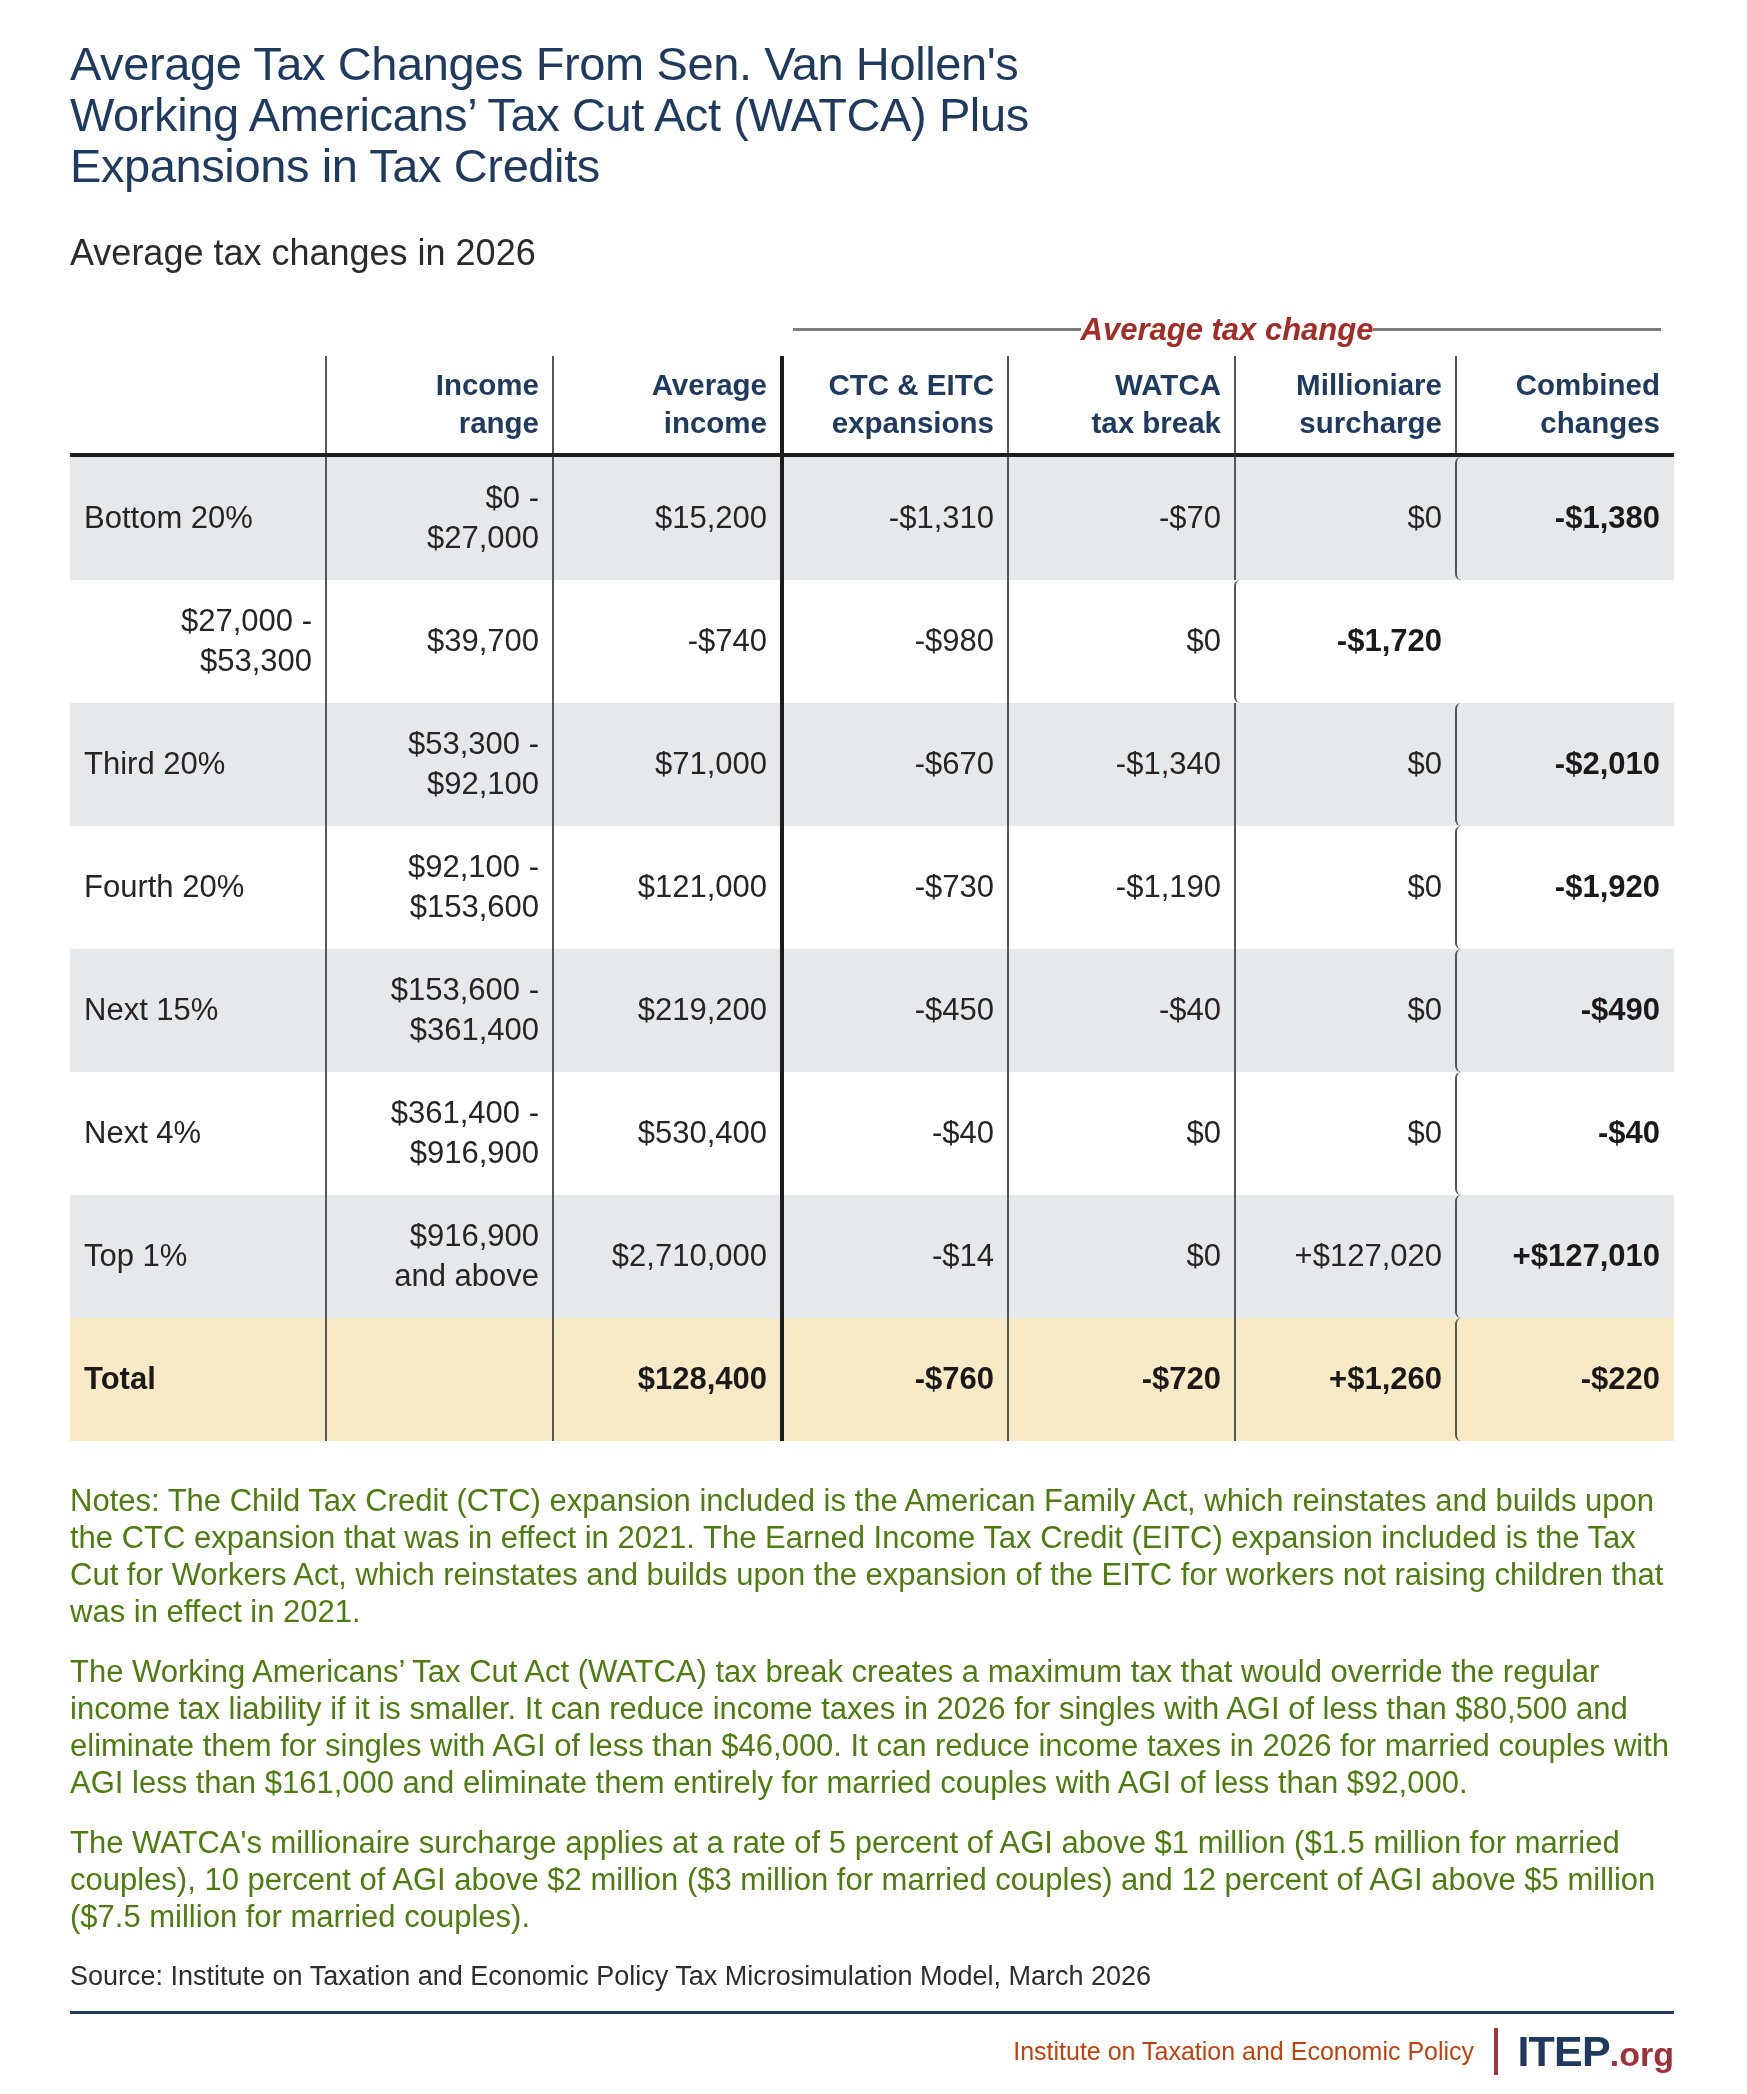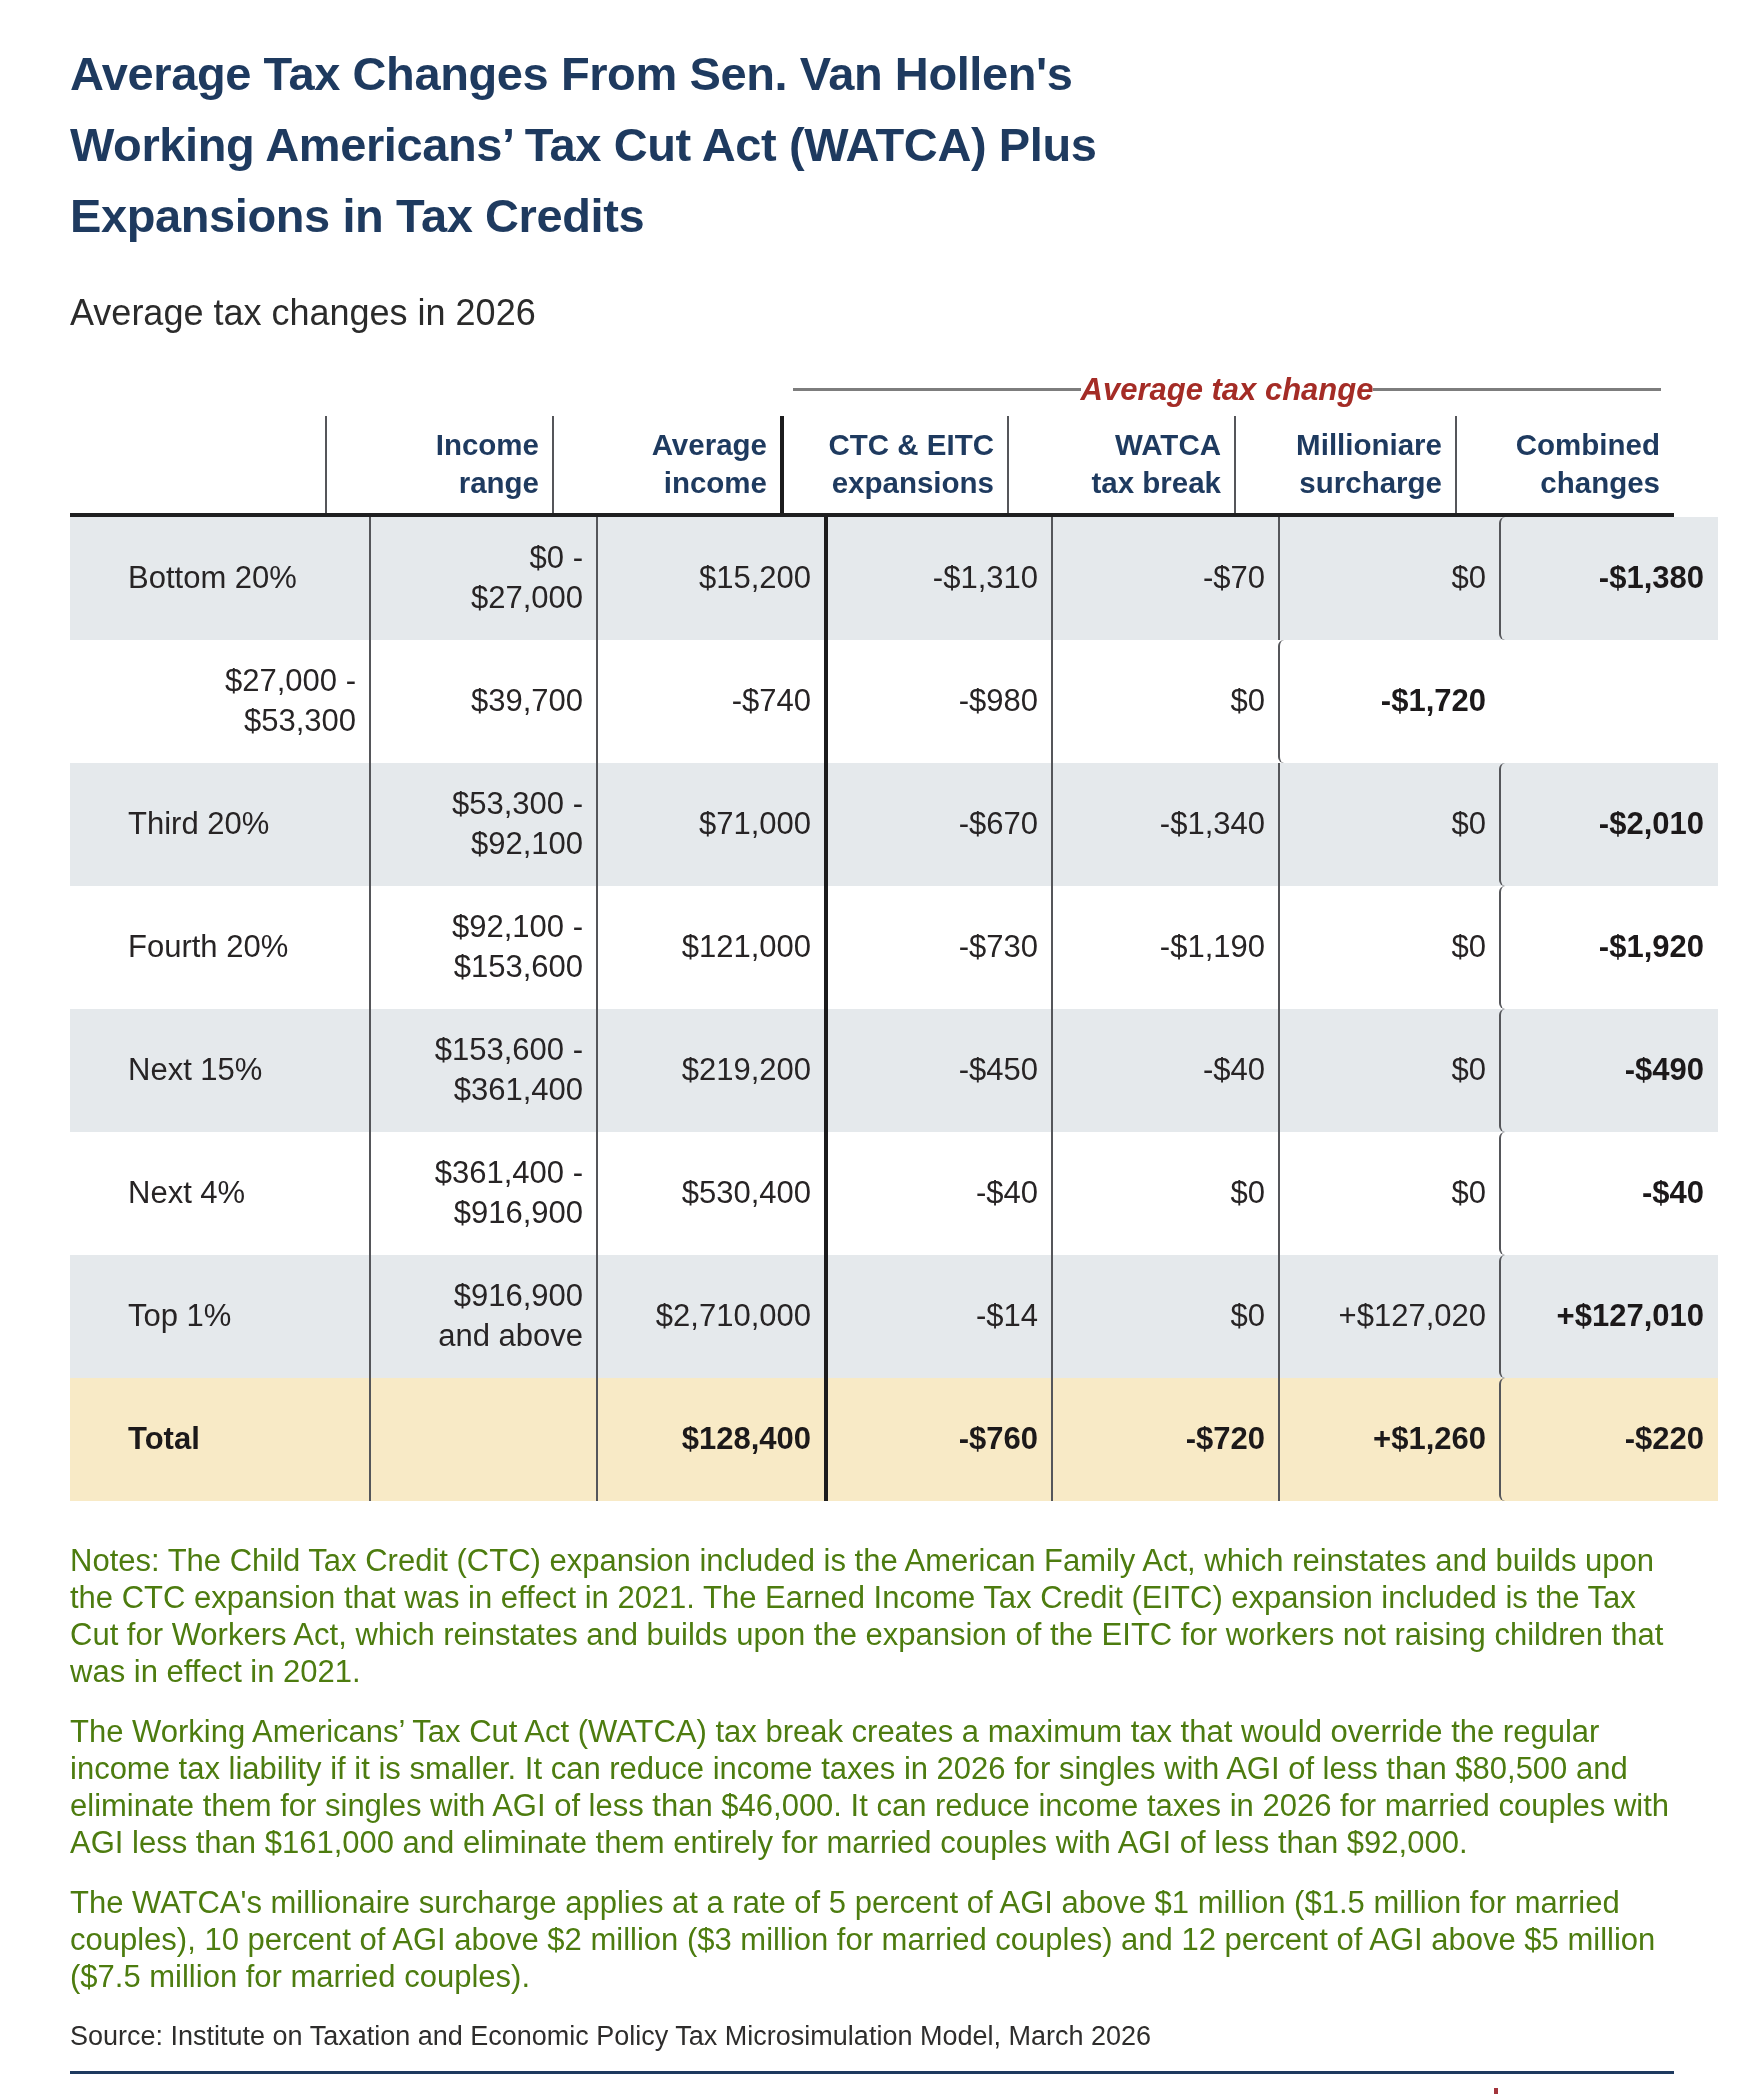--- a/index.html
+++ b/index.html
@@ -8,22 +8,22 @@
     background: #ffffff;
     font-family: "Liberation Sans", sans-serif;
     color: #272425;
     overflow: hidden;
   }
   .page { position: relative; width: 1747px; height: 2095px; }
   .content { margin-left: 70px; width: 1604px; }
 
   .title {
     margin: 0; padding-top: 38px;
-    font-size: 47px; font-weight: 700;
-    line-height: 71px; letter-spacing: -0.4px;
+    font-size: 47px; font-weight: 400;
+    line-height: 51px; letter-spacing: -0.4px;
     color: #1e3a5f;
     white-space: pre-line;
   }
   .subtitle {
     margin-top: 41px;
     font-size: 36px; font-weight: 400;
     color: #2b2b2b;
   }
 
   
@@ -55,21 +55,21 @@
   .cell.first { justify-content: flex-start; text-align: left; padding-left: 14px; padding-right: 3.3px; }
   .trow .cell:nth-child(n+2) { border-left: 2.5px solid #55565a; }
   .trow .cell:nth-child(4) { border-left: 4.1px solid #1c1c1d; }
 
   .header-row { height: 97px; margin-top: 6.5px; }
   .header-row .cell {
     font-weight: 700; color: #1e3a5f; font-size: 29.5px; line-height: 1.28;
   }
   .thickline { width: 1604px; height: 4.1px; background: #1f1f20; }
 
-  .body-row { height: 123px; padding-left: 44px; }
+  .body-row { height: 123px; }
   .body-row .cell.comb { font-weight: 700; color: #1c191a; border-radius: 6px; }
   .bg-gray  { background: #e5e9ec; }
   .bg-white { background: #ffffff; }
   .bg-cream { background: #f8eac6; }
   .total-row .cell { font-weight: 700; color: #1c191a; }
 
   
   .notes { margin-top: 41px; width: 1604px; }
   .notes p {
     margin: 0 0 23px 0;

